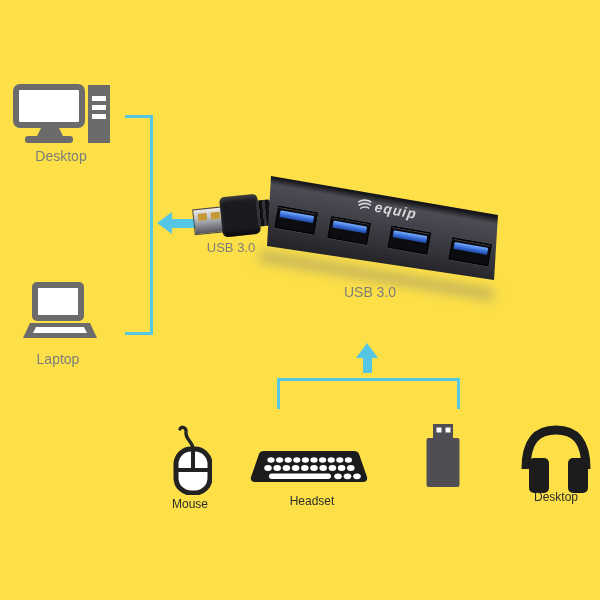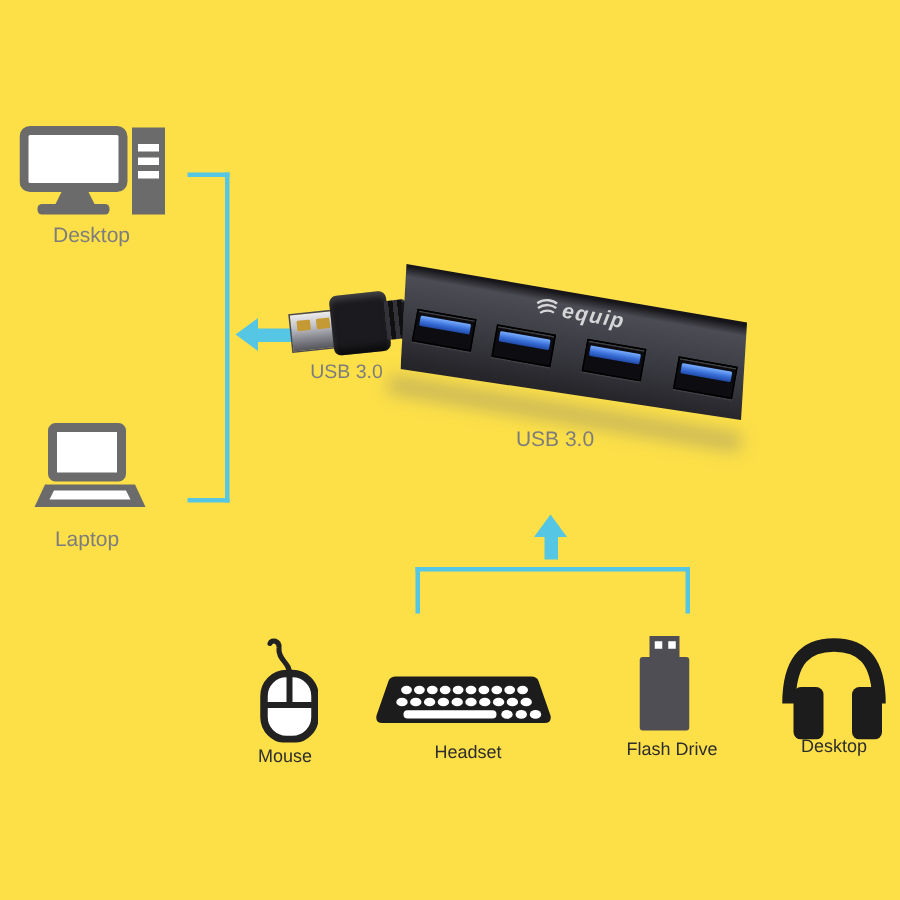--- a/index.html
+++ b/index.html
@@ -176,21 +176,20 @@
     </g>
   </svg>
   <div class="lbl lbl-dark" style="left:312px;top:494px;">Headset</div>
 
   <svg class="abs" style="left:426px;top:424px;" width="34" height="64" viewBox="0 0 34 64">
     <rect x="7" y="0" width="20" height="15" fill="#4e4e54"></rect>
     <rect x="10.5" y="3.5" width="5" height="5" fill="#ffffff"></rect>
     <rect x="19.5" y="3.5" width="5" height="5" fill="#ffffff"></rect>
     <rect x="0.5" y="14" width="33" height="49" rx="2" fill="#4e4e54"></rect>
   </svg>
-  <div class="lbl lbl-dark" style="left:448px;top:492px;">Flash Drive</div>
 
   <svg class="abs" style="left:518px;top:425px;" width="76" height="68" viewBox="0 0 76 68">
     <path d="M8,44 C8,14 20,5 38,5 C56,5 68,14 68,44" stroke="#1c1c1c" stroke-width="9" fill="none"></path>
     <rect x="11" y="33" width="20" height="35" rx="5" fill="#1c1c1c"></rect>
     <rect x="50" y="33" width="20" height="35" rx="5" fill="#1c1c1c"></rect>
   </svg>
   <div class="lbl lbl-dark" style="left:556px;top:490px;">Desktop</div>
 
 </div>
 

